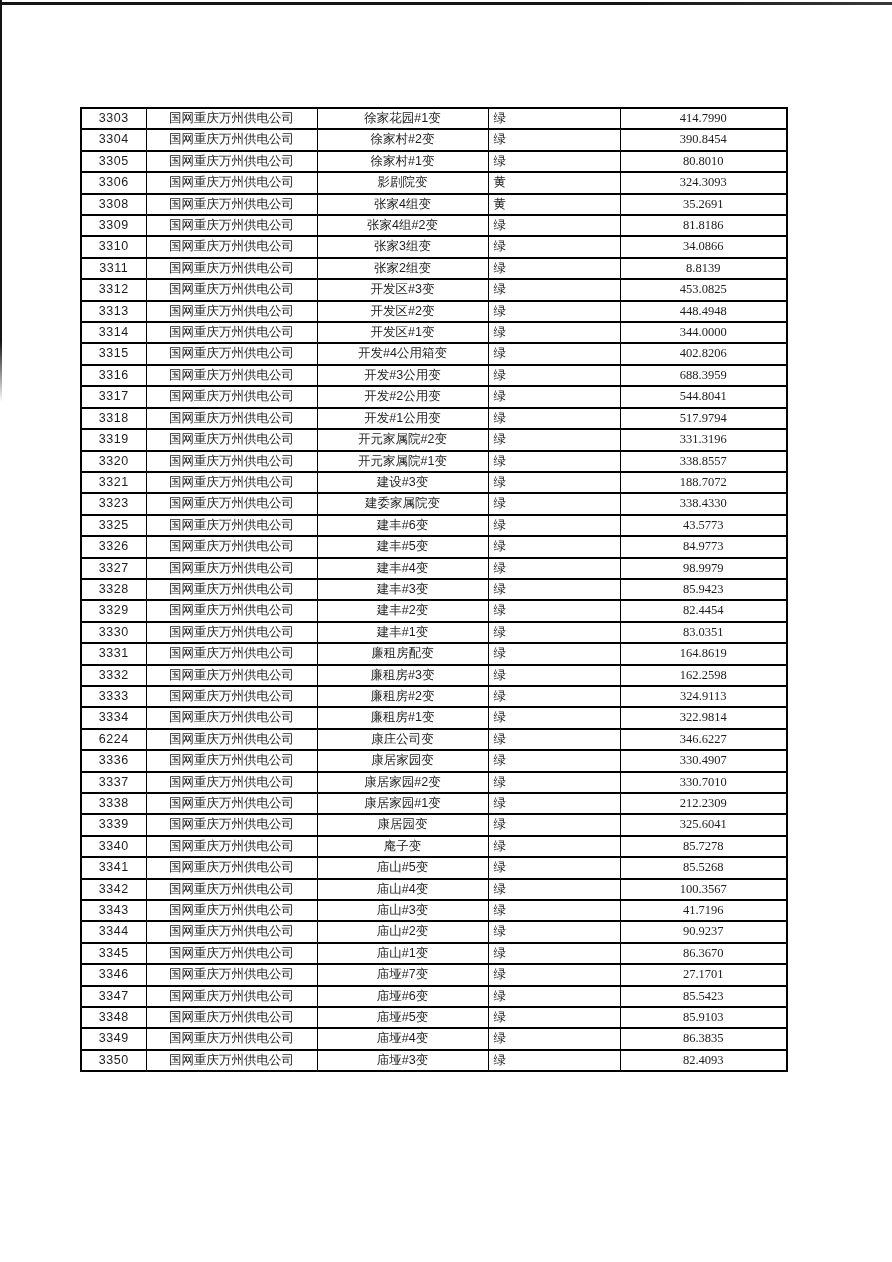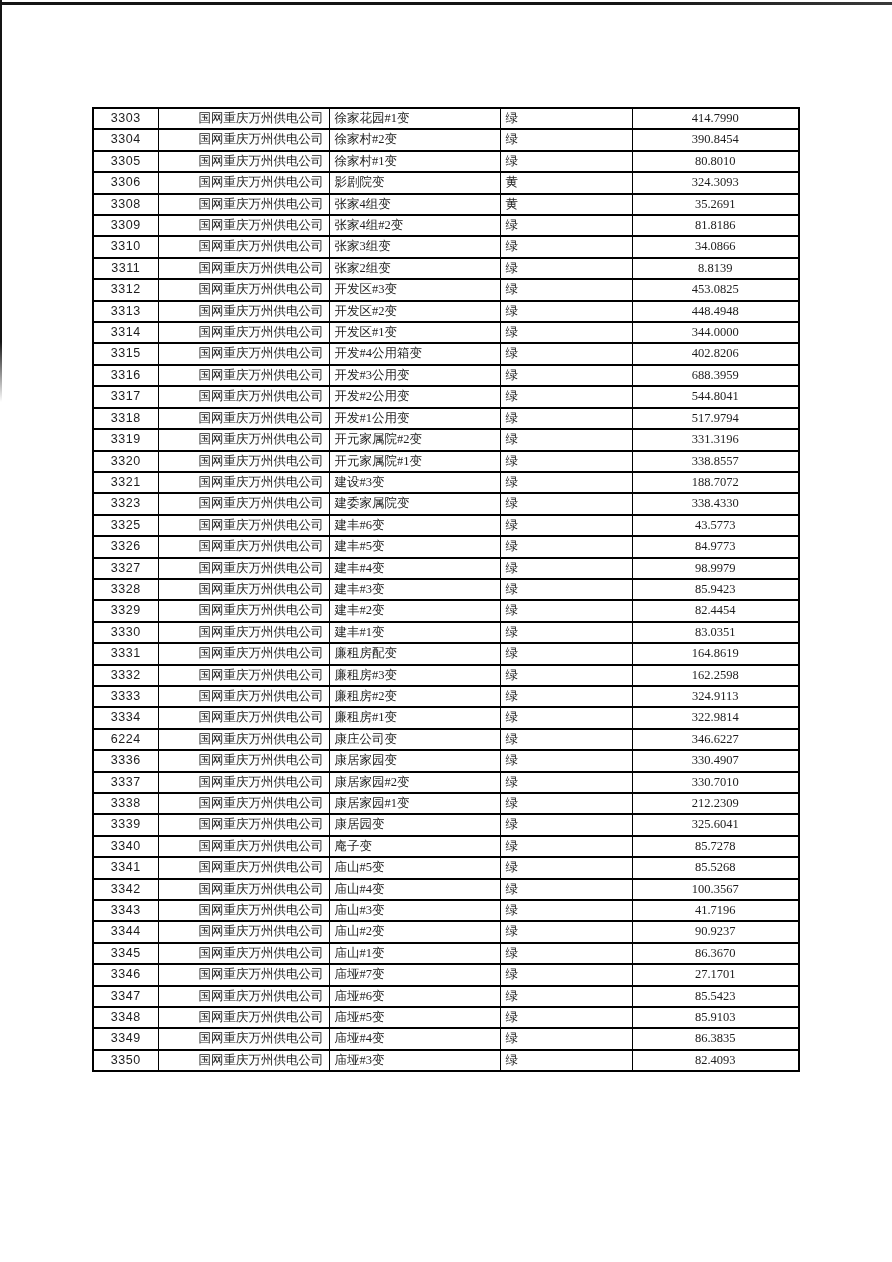--- a/index.html
+++ b/index.html
@@ -26,41 +26,41 @@
   .page-left-line {
     position: absolute;
     top: 0;
     left: 0;
     width: 2px;
     height: 402px;
     background: linear-gradient(to bottom, #141414 85%, rgba(20,20,20,0) 100%);
   }
   table.data-table {
     position: absolute;
-    left: 92px;
+    left: 80px;
     top: 107px;
     width: 706px;
     border-collapse: collapse;
     table-layout: fixed;
     border: 2px solid #000;
   }
   table.data-table td {
     border-right: 1px solid #000;
     border-bottom: 2px solid #000;
     height: 19.4px;
     padding: 0 5px;
     font-size: 12.5px;
     line-height: 19.4px;
     white-space: nowrap;
     overflow: hidden;
     color: #1c1c1c;
   }
   td.col-id     { text-align: center; font-size: 13px; letter-spacing: 0.5px; }
-  td.col-company{ text-align: right; }
-  td.col-station{ text-align: left; font-family: Liberation Serif, serif; }
+  td.col-company{ text-align: center; }
+  td.col-station{ text-align: center; }
   td.col-color  { text-align: left; }
   td.col-value  { text-align: center; font-size: 13px; font-family: Liberation Serif, serif; }
 </style>
 </head>
 <body>
 
 <div class="page-top-line"></div>
 <div class="page-left-line"></div>
 
 <table class="data-table">

